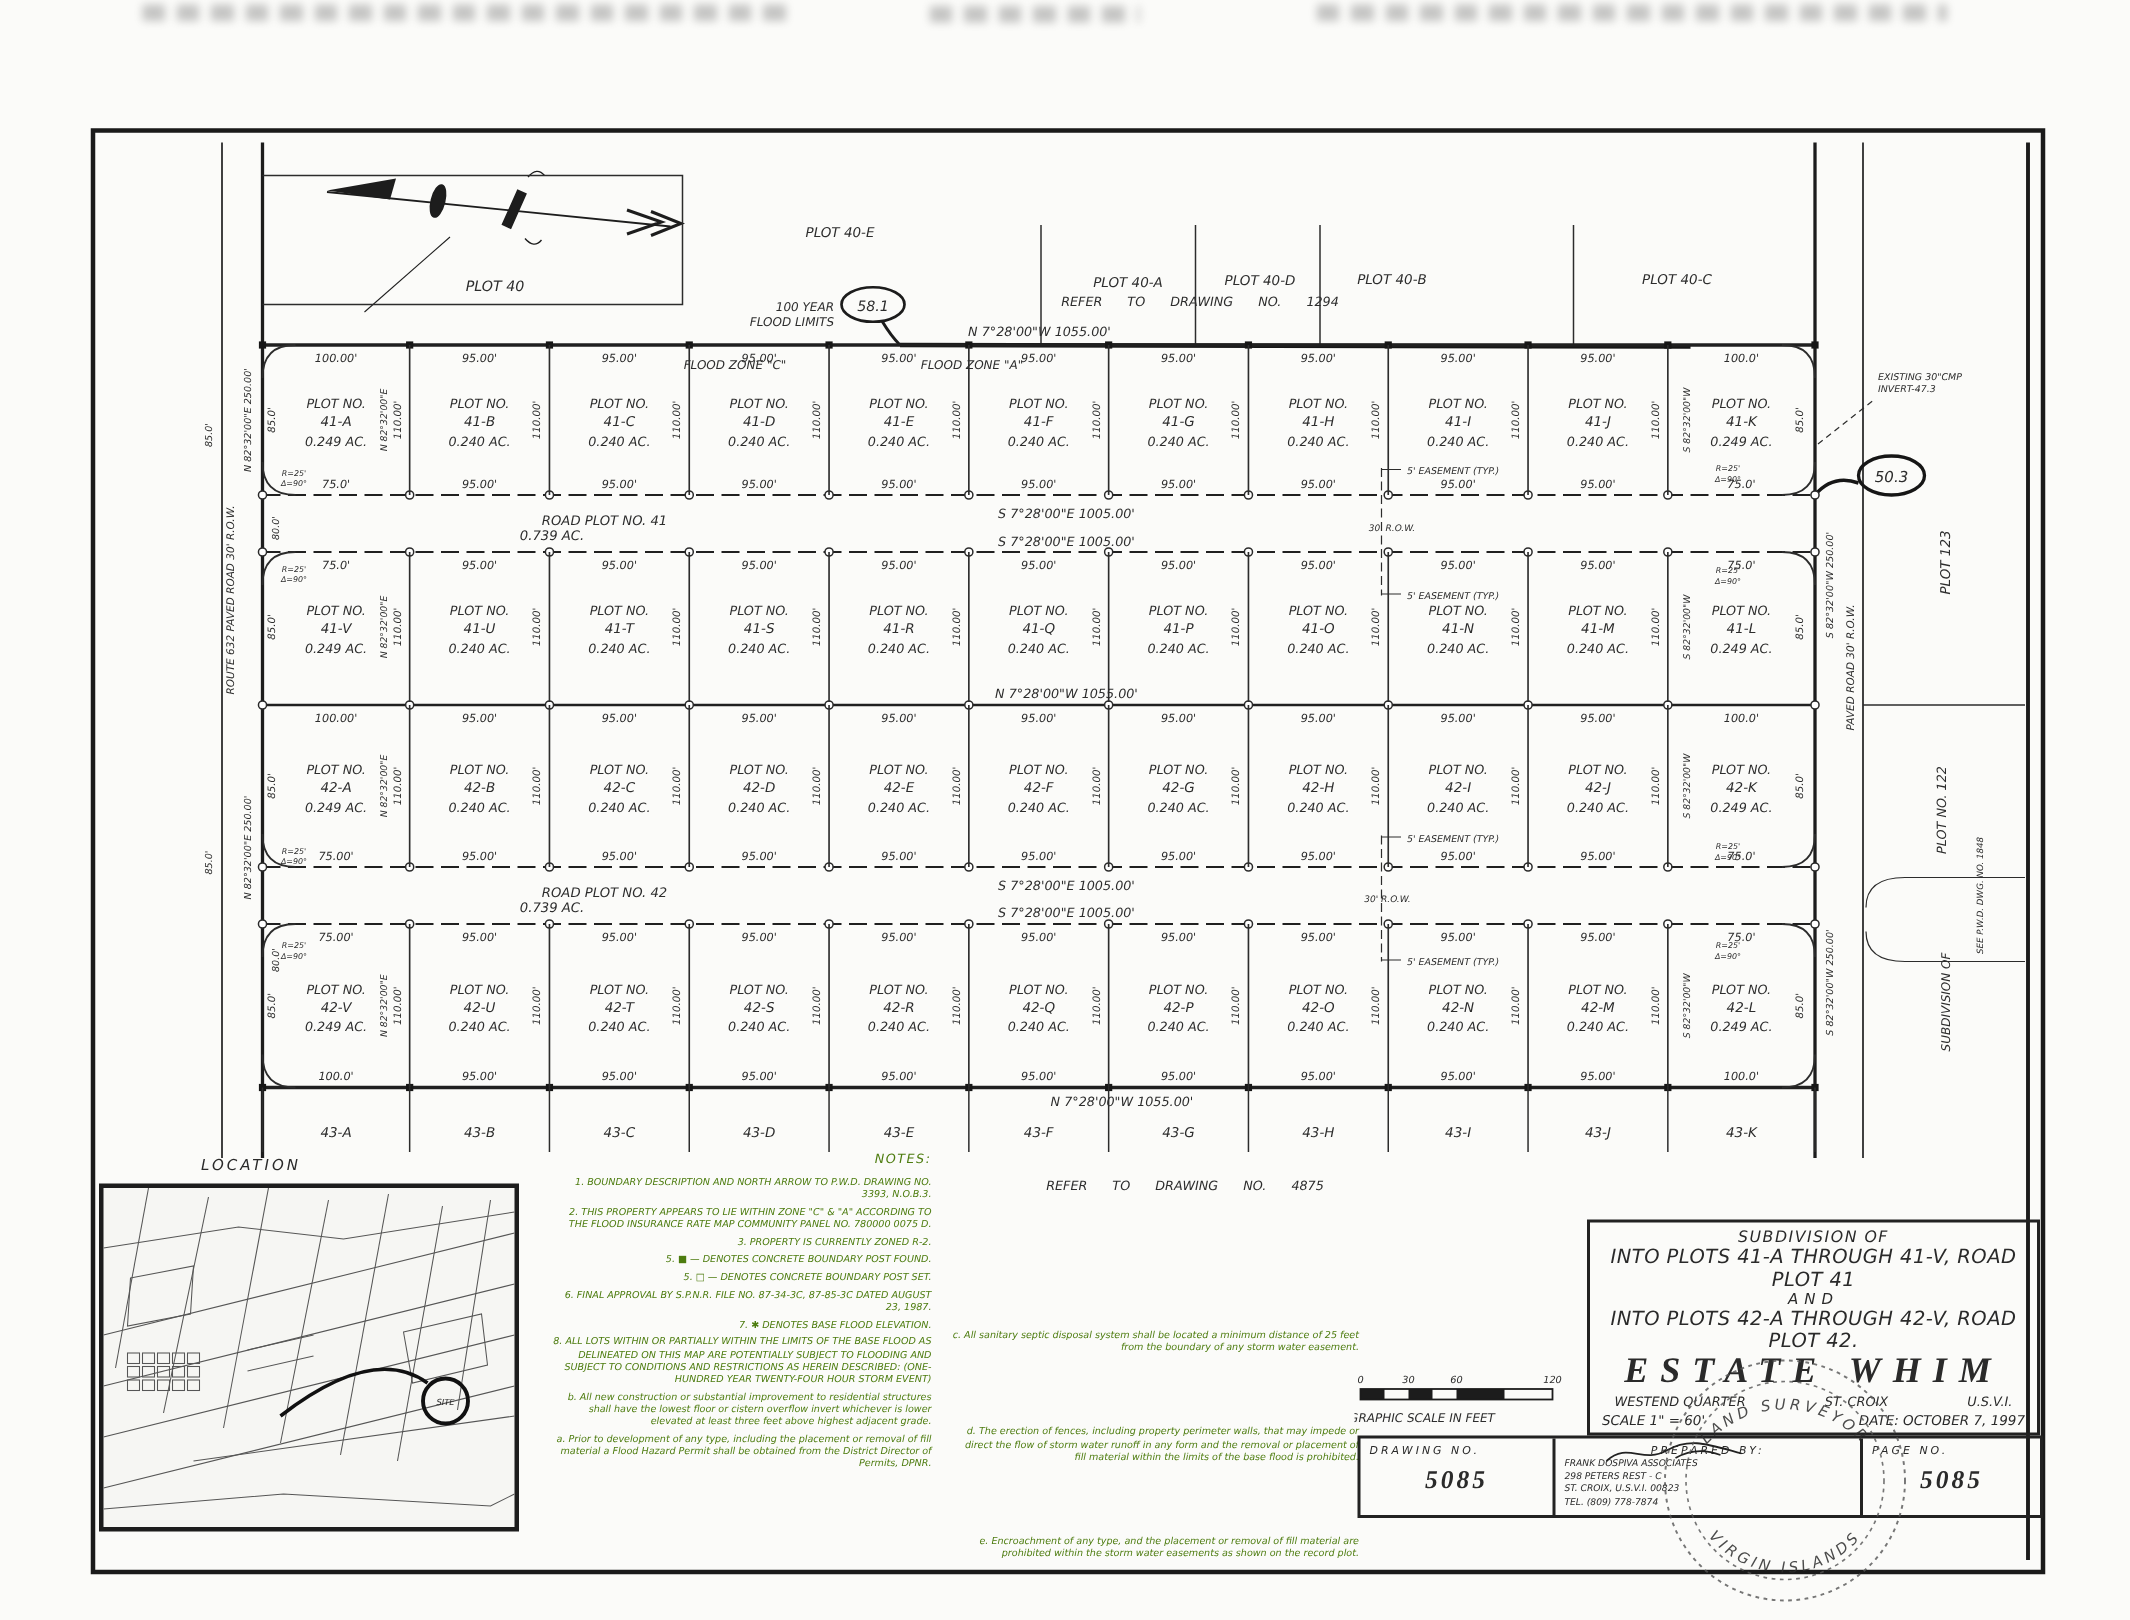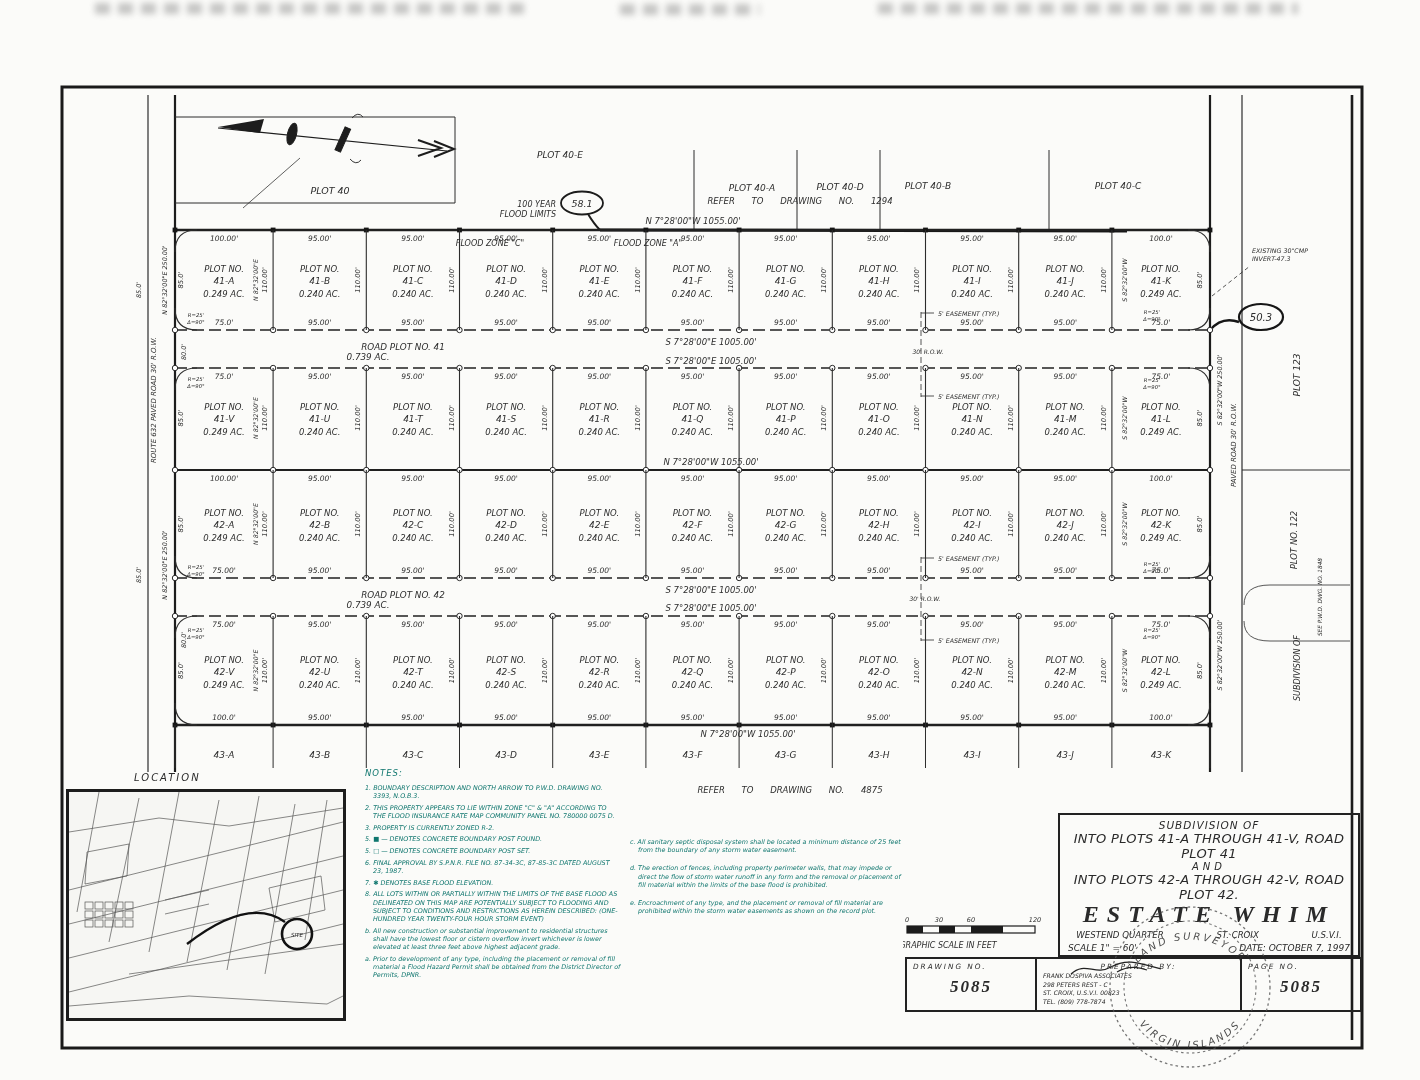--- a/index.html
+++ b/index.html
@@ -2,24 +2,24 @@
 <html><head>
 <meta charset="utf-8">
 <style>
   html,body{margin:0;padding:0;background:#fbfbf9;}
   .sheet{position:relative;width:1420px;height:1080px;background:#fbfbf9;
          font-family:"DejaVu Sans",sans-serif;color:#2a2a2a;overflow:hidden;}
   svg text{font-family:"DejaVu Sans",sans-serif;font-style:italic;fill:#2d2d2d;}
   .smudge{position:absolute;height:11px;filter:blur(3px);opacity:.32;
           background:repeating-linear-gradient(90deg,#555 0 15px,transparent 15px 23px);}
   
-  .notes{position:absolute;font-style:italic;color:#0f766e;}
+  .notes{position:absolute;font-style:italic;color:#4d7c0f;text-align:right;}
   .notes-header{font-size:8.5px;letter-spacing:1px;margin:0 0 6px;}
   .note-item{font-size:6.4px;line-height:1.28;margin:0 0 3.5px;text-indent:-8px;padding-left:8px;}
-  .notes-right .note-item{margin-bottom:10px;}
+  .notes-right .note-item{margin-bottom:10px;margin-top:48px;}
   
   .title-block{position:absolute;left:1058px;top:813px;width:302px;height:144px;
                border:2.5px solid #222;box-sizing:border-box;text-align:center;font-style:italic;}
   .tb1{font-size:10.5px;margin-top:4px;letter-spacing:1px;}
   .tb2{font-family:"Liberation Serif",serif;font-size:23px;font-weight:600;letter-spacing:3px;line-height:1.05;}
   .tb3,.tb5{font-size:13px;letter-spacing:.3px;}
   .tb4{font-size:10px;letter-spacing:4px;}
   .tb6{font-family:"Liberation Serif",serif;font-size:24px;font-weight:600;letter-spacing:8px;line-height:1.05;}
   .tb7{display:flex;justify-content:space-around;font-size:8.6px;margin-top:3px;gap:20px;}
   .tb8{display:flex;justify-content:space-between;font-size:9px;padding:0 8px;margin-top:3px;}

